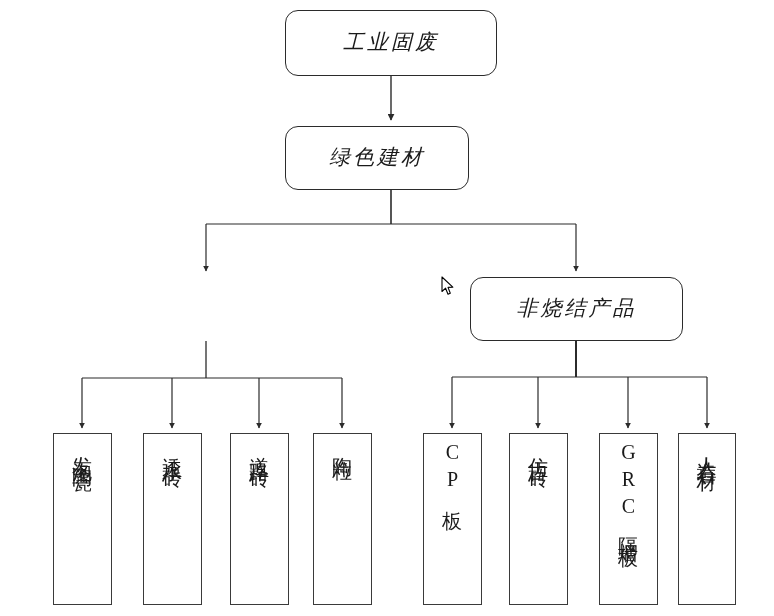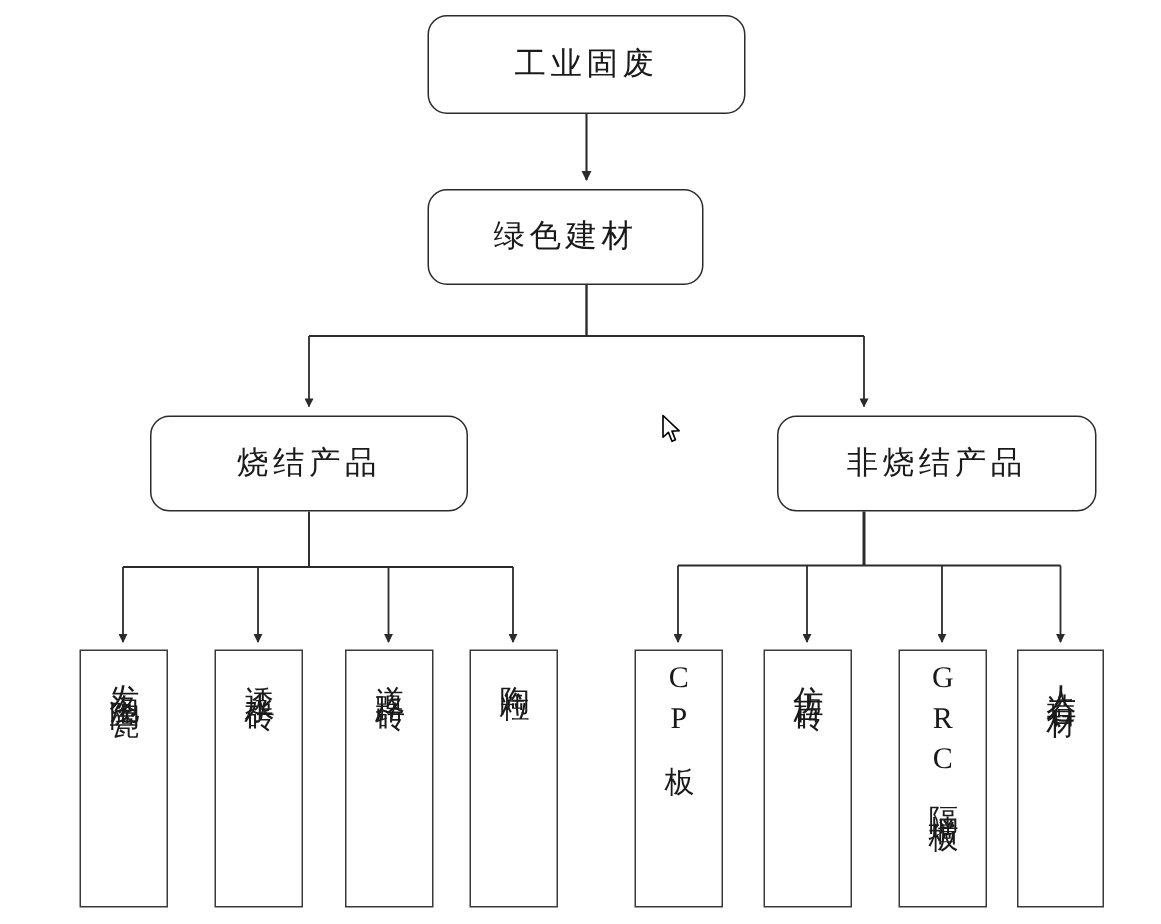--- a/index.html
+++ b/index.html
@@ -26,20 +26,21 @@
     pointer-events: none;
   }
   .node {
     position: absolute;
     box-sizing: border-box;
     background: #ffffff;
     border: 1px solid #2b2b2b;
     display: flex;
     align-items: center;
     justify-content: center;
+    font-style: italic;
   }
   .node.rounded {
     border-radius: 13px;
   }
   .node .label {
     font-size: 21px;
     letter-spacing: 3px;
     color: #1a1a1a;
     line-height: 1.1;
     white-space: nowrap;
@@ -113,25 +114,22 @@
   </svg>
 
   <div class="node rounded" style="left:285px; top:10px; width:212px; height:66px;">
     <span class="label">工业固废</span>
   </div>
 
   <div class="node rounded" style="left:285px; top:126px; width:184px; height:64px;">
     <span class="label">绿色建材</span>
   </div>
 
-  <div class="node rounded" style="left:100px; top:277px; width:212px; height:64px;">
-    <span class="label">烧结产品</span>
-  </div>
 
-  <div class="node rounded" style="left:470px; top:277px; width:213px; height:64px;margin-left:48px;">
+  <div class="node rounded" style="left:470px; top:277px; width:213px; height:64px;">
     <span class="label">非烧结产品</span>
   </div>
 
   <div class="leaf" style="left:53px; top:433px; width:59px; height:172px;">
     <span class="vlabel">发泡陶瓷</span>
   </div>
 
   <div class="leaf" style="left:143px; top:433px; width:59px; height:172px;">
     <span class="vlabel">透水砖</span>
   </div>

